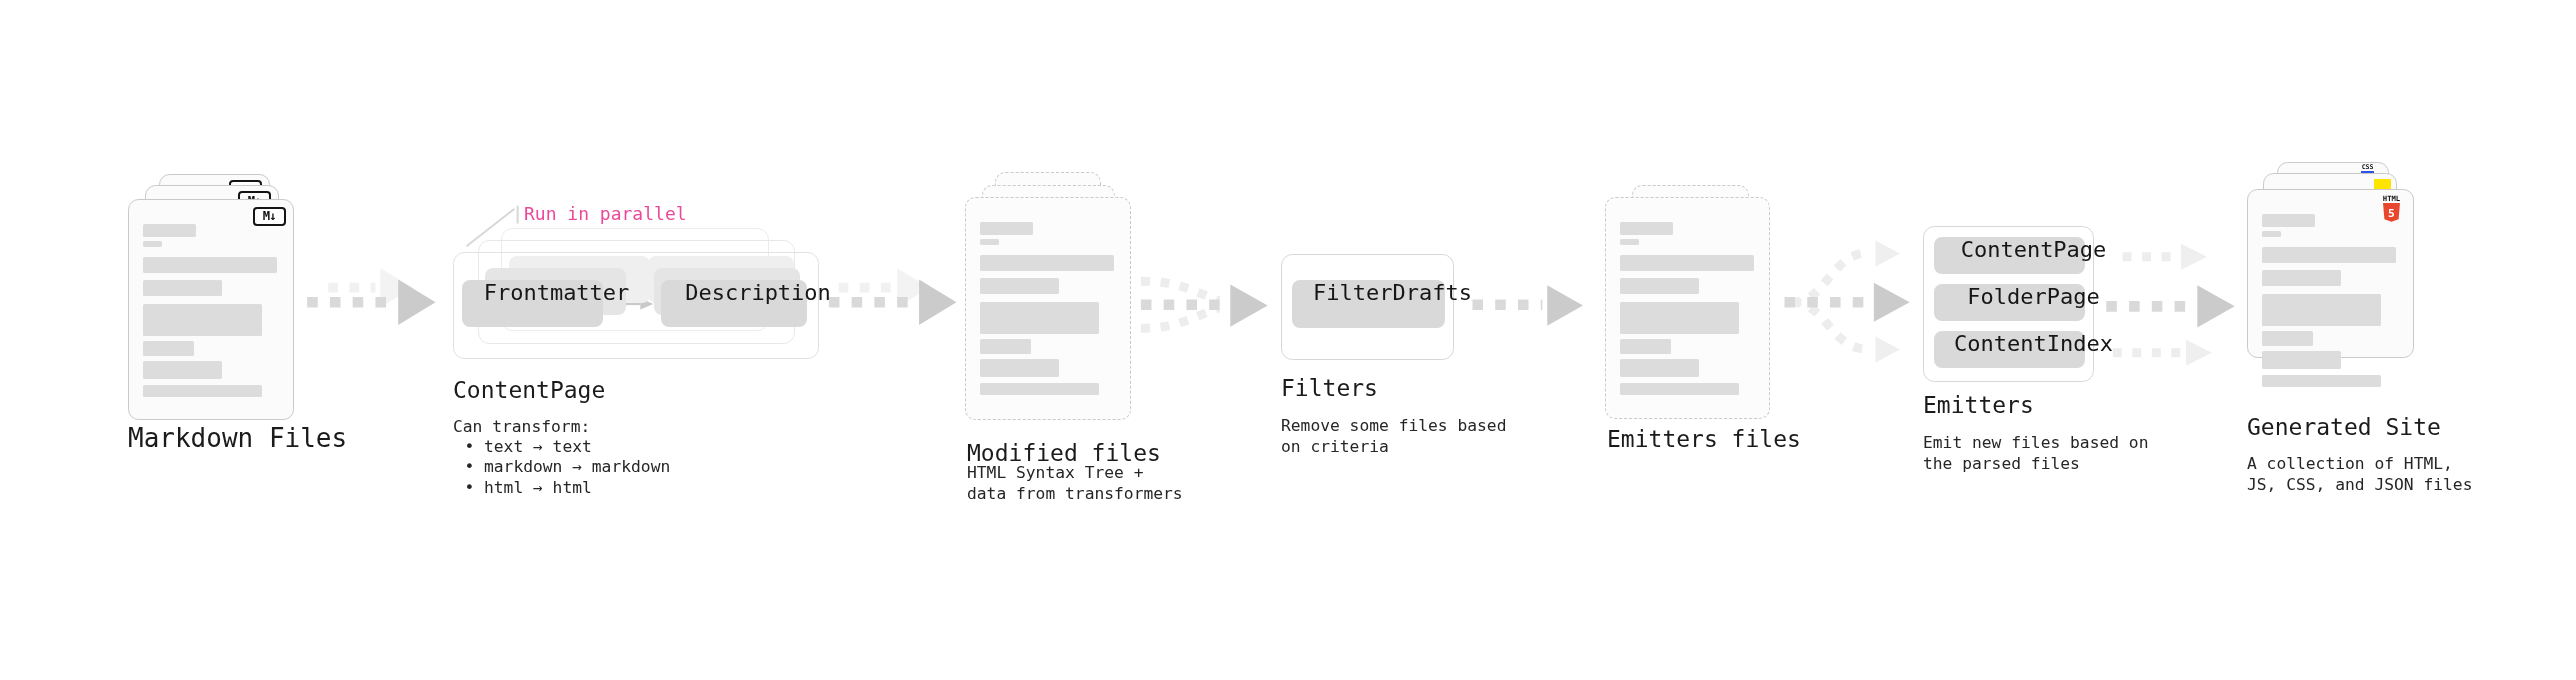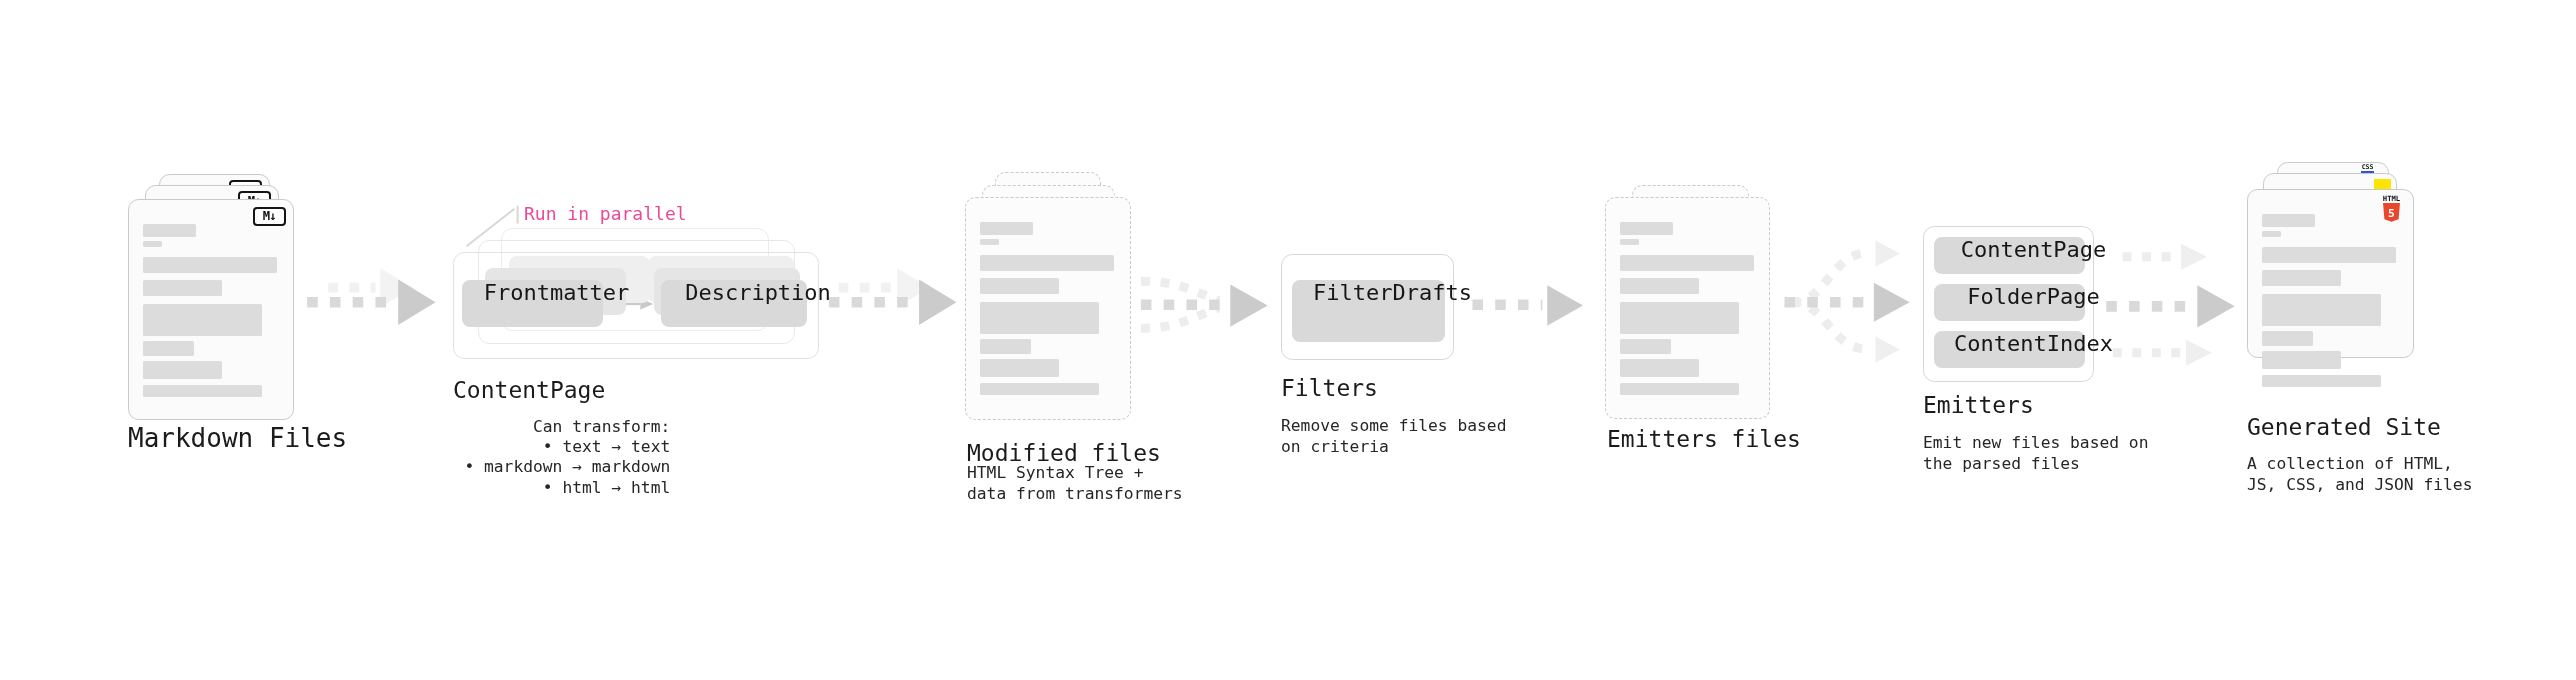--- a/index.html
+++ b/index.html
@@ -207,21 +207,21 @@
     <div class="pill" style="left:462px; top:280px; width:141px; height:47px;">
         <span>Frontmatter</span>
       </div>
     <div class="pill" style="left:661px; top:280px; width:146px; height:47px;">
         <span>Description</span>
       </div>
 
     <div class="annotation" style="left:524px; top:203px;">Run in parallel</div>
 
     <div class="stage-title" style="left:453px; top:377px;">ContentPage</div>
-    <div class="stage-sub" style="left:453px; top:416px;text-align:right;">
+    <div class="stage-sub" style="left:453px; top:416px;">
       <div>Can transform:</div>
       <div class="bullet-line">• text → text</div>
       <div class="bullet-line">• markdown → markdown</div>
       <div class="bullet-line">• html → html</div>
     </div>
   </div>
 
   <div>
     <div class="doc dashed" style="left:995px; top:172px; width:106px; height:57px;"></div>
     <div class="doc dashed" style="left:982px; top:185px; width:133px; height:57px;"></div>
@@ -237,21 +237,21 @@
     </div>
     <div class="stage-title" style="left:967px; top:440px;">Modified files</div>
     <div class="stage-sub" style="left:967px; top:462px;">
       <div>HTML Syntax Tree +</div>
       <div>data from transformers</div>
     </div>
   </div>
 
   <div>
     <div class="frame solid" style="left:1281px; top:254px; width:173px; height:106px;"></div>
-    <div class="pill" style="left:1292px; top:280px; width:153px; height:62px;">
+    <div class="pill" style="left:1292px; top:280px; width:153px; height:48px;">
         <span>FilterDrafts</span>
       </div>
     <div class="stage-title" style="left:1281px; top:375px;">Filters</div>
     <div class="stage-sub" style="left:1281px; top:415px;">
       <div>Remove some files based</div>
       <div>on criteria</div>
     </div>
   </div>
 
   <div>

